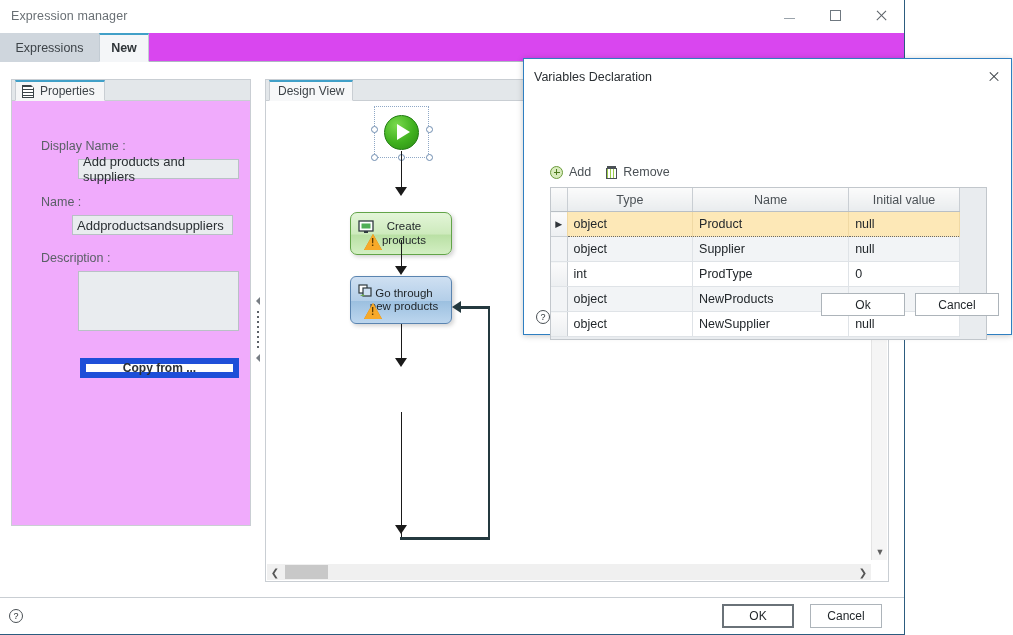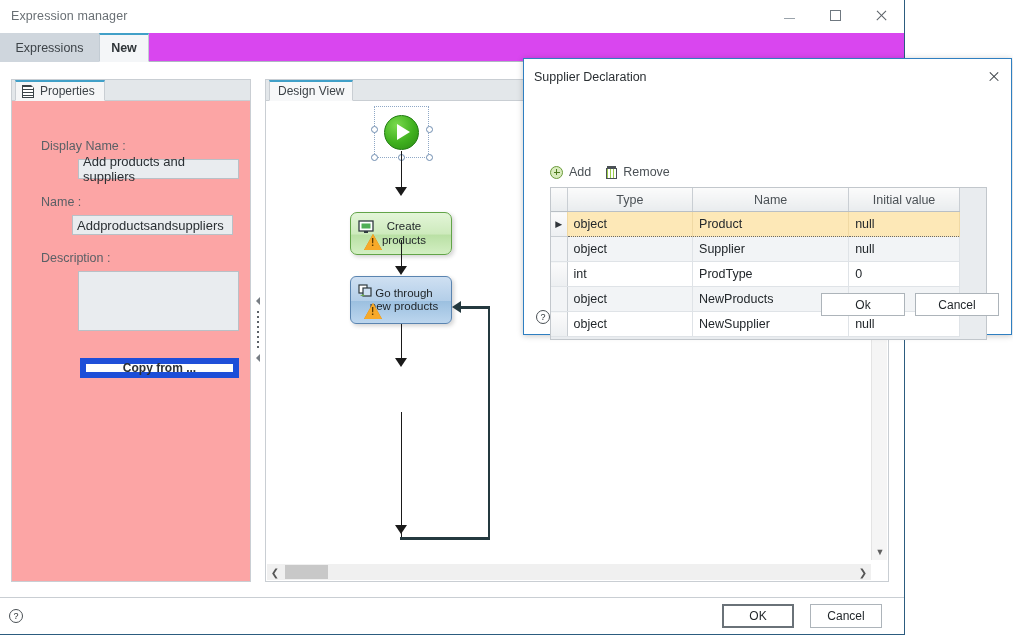--- a/index.html
+++ b/index.html
@@ -96,22 +96,22 @@
   
   #content {
     position: absolute; left: 0; top: 62px;
     width: 100%; height: 535px;
     background: #ffffff;
   }
 
   
   #props-panel {
     position: absolute; left: 11px; top: 17px;
-    width: 240px; height: 503px;
-    background: #fca5a5;
+    width: 240px; height: 447px;
+    background: #f0abfc;
     border: 1px solid #c9ced3;
     box-sizing: border-box;
   }
   #props-tabheader {
     position: absolute; left: 0; top: 0;
     width: 100%; height: 21px;
     background: #e3e7ea;
     border-bottom: 1px solid #c9ced3;
     box-sizing: border-box;
   }
@@ -650,21 +650,21 @@
     </div>
 
     <div id="bottombar">
       <div class="help-circle" id="main-help">?</div>
       <div class="dlgbtn primary" id="main-ok">OK</div>
       <div class="dlgbtn" id="main-cancel">Cancel</div>
     </div>
   </div>
 
   <div id="var-dialog">
-    <div id="var-title">Supplier Declaration</div>
+    <div id="var-title">Variables Declaration</div>
     <div id="var-close">
       <span class="xglyph"></span>
     </div>
 
     <div id="var-toolbar">
       <div class="tbitem">
         <span class="add-ico"></span>
         <span>Add</span>
       </div>
       <div class="tbitem">

